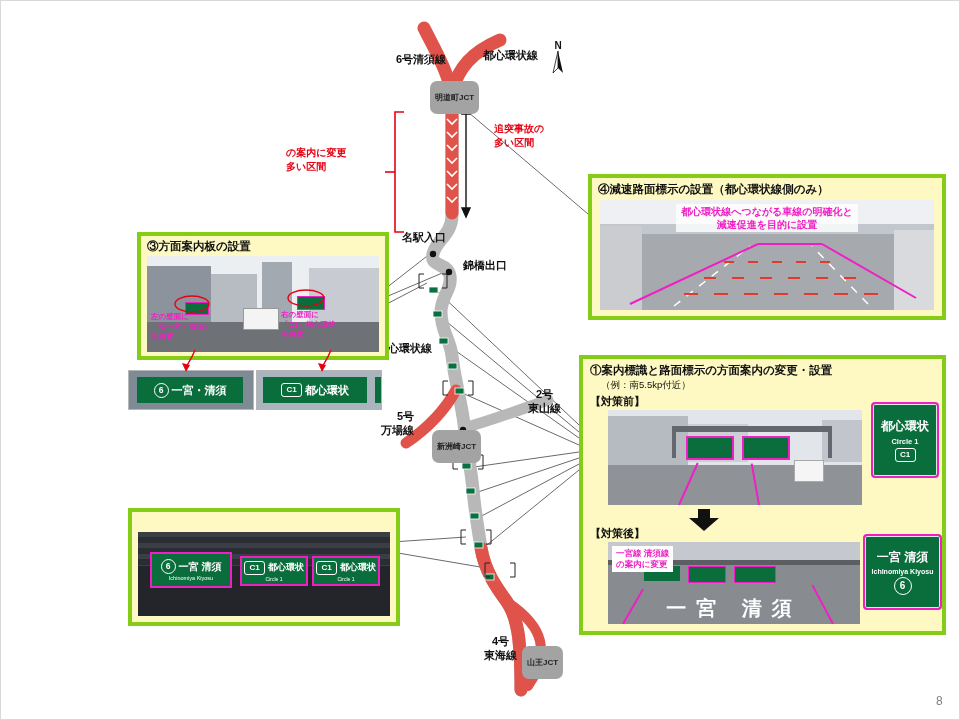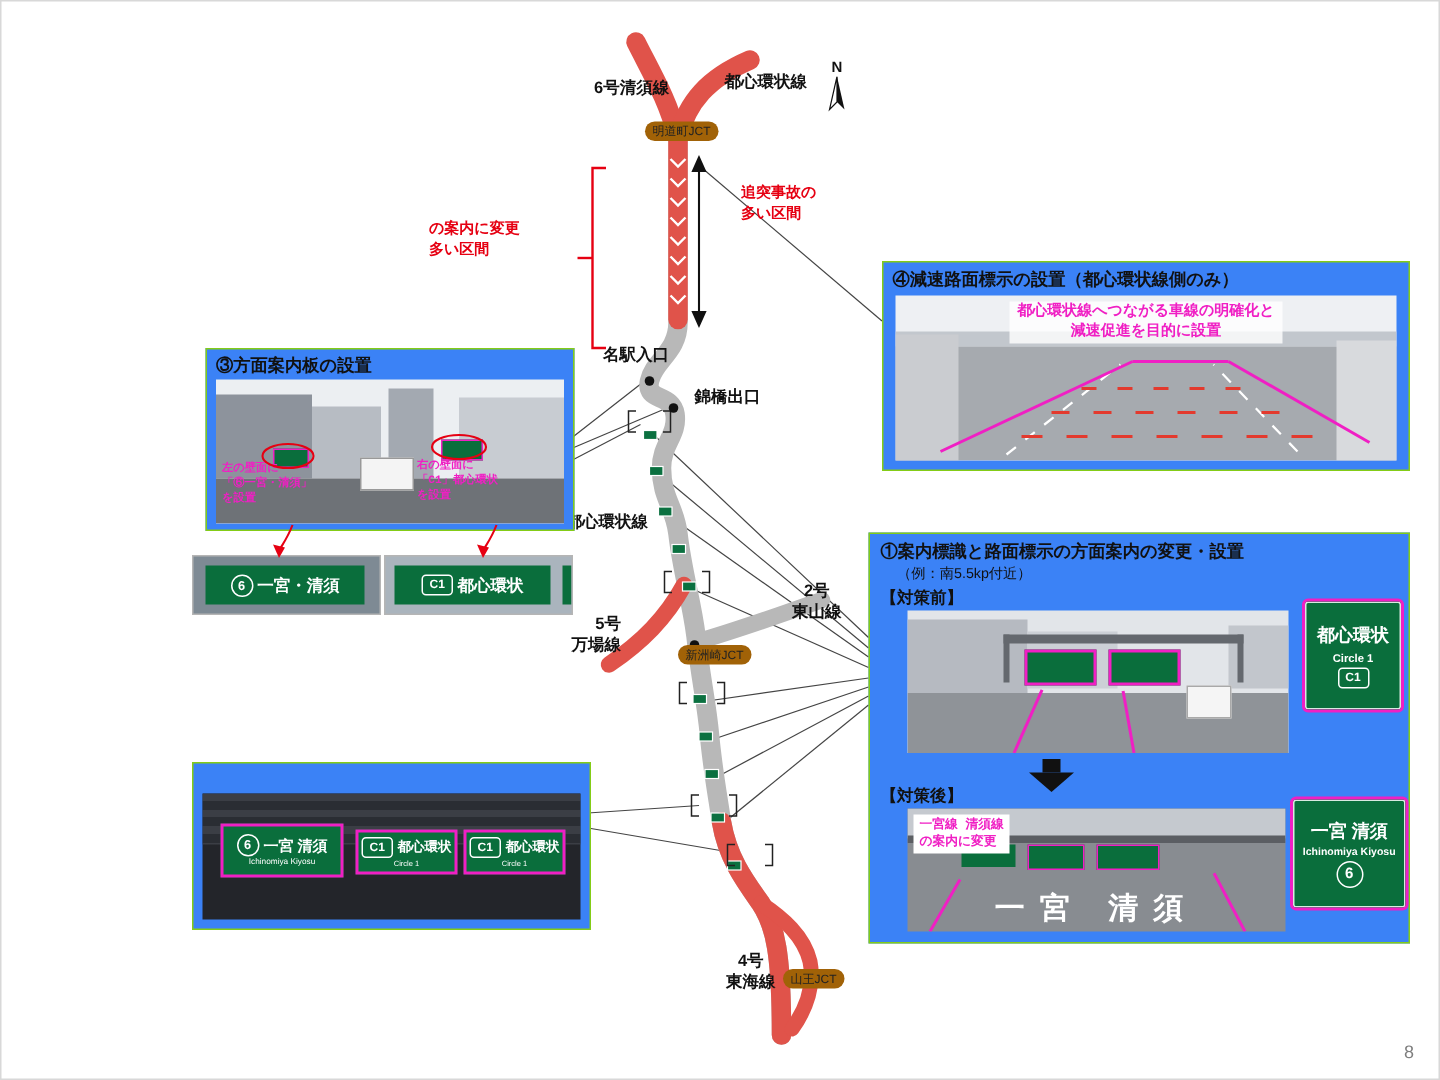--- a/index.html
+++ b/index.html
@@ -2,34 +2,34 @@
 <html><head>
 <meta charset="utf-8">
 <style>
   html,body{margin:0;padding:0;background:#fff;}
   .stage{position:relative;width:960px;height:720px;background:#fff;font-family:"Liberation Sans",sans-serif;overflow:hidden;box-shadow:inset 0 0 0 1px #d8d8d8;}
   .abs{position:absolute;}
   .maplayer,.overlay{position:absolute;left:0;top:0;pointer-events:none;}
   .maplayer{z-index:1;}
   .overlay{z-index:9;}
   .maplabel{position:absolute;z-index:3;font-size:11px;font-weight:bold;color:#111;white-space:pre-line;line-height:1.25;}
-  .bubble{position:absolute;z-index:3;font-size:8px;color:#222;background:#a16207;border-radius:7px;padding:1px 5px;white-space:nowrap;}
+  .bubble{position:absolute;z-index:3;font-size:8px;color:#222;background:#a3a3a3;border-radius:7px;padding:11px 5px;white-space:nowrap;font-weight:bold;}
   .rednote{position:absolute;z-index:3;font-size:10px;font-weight:bold;color:#e60012;white-space:pre-line;line-height:1.4;}
-  .panel{position:absolute;z-index:5;border:1px solid #84cc16;background:#3b82f6;}
+  .panel{position:absolute;z-index:5;border:4px solid #84cc16;background:#fef9c3;}
   .ptitle{position:absolute;font-size:11.5px;font-weight:bold;color:#111;white-space:nowrap;}
   .psub{position:absolute;font-size:9.5px;color:#111;white-space:nowrap;}
   .blabel{position:absolute;font-size:11px;font-weight:bold;color:#111;white-space:nowrap;}
   .photo{position:absolute;overflow:hidden;background:#9aa0a6;}
   .crop{position:absolute;z-index:5;overflow:hidden;border:1px solid #b5b5b5;}
   .gsign{background:#0a6e3c;color:#fff;display:flex;align-items:center;justify-content:center;gap:3px;font-weight:bold;}
   .gcol{flex-direction:column;gap:1px;}
   .msign{border:2px solid #f01fc4;}
   .badge-c{display:inline-flex;align-items:center;justify-content:center;width:13px;height:13px;border:1.5px solid #fff;border-radius:50%;font-size:8.5px;font-weight:bold;color:#fff;flex:none;line-height:1;}
   .badge-r{display:inline-flex;align-items:center;justify-content:center;min-width:15px;height:12px;border:1.5px solid #fff;border-radius:3px;font-size:8px;font-weight:bold;color:#fff;padding:0 2px;flex:none;line-height:1;}
-  .mnote{position:absolute;color:#f01fc4;font-weight:bold;white-space:pre-line;line-height:1.3;font-family:Liberation Mono, monospace;}
+  .mnote{position:absolute;color:#f01fc4;font-weight:bold;white-space:pre-line;line-height:1.3;}
   .bigsign{position:absolute;background:#0a6e3c;border:2px solid #f01fc4;border-radius:4px;display:flex;flex-direction:column;align-items:center;justify-content:center;gap:2px;color:#fff;font-weight:bold;box-shadow:inset 0 0 0 1px rgba(255,255,255,.85);}
   .lane{position:absolute;width:2px;background:#f01fc4;transform-origin:bottom center;}
   .pagenum{position:absolute;z-index:3;left:936px;top:694px;font-size:12px;color:#7f7f7f;}
   .row{display:flex;align-items:center;gap:3px;}
 </style>
 </head>
 <body>
 
 <div class="stage">
 
@@ -134,21 +134,21 @@
 多い区間</div>
   <div class="rednote" style="left:286px;top:146px;">の案内に変更
 多い区間</div>
   <div class="maplabel" style="left:402px;top:231px;">名駅入口</div>
   <div class="maplabel" style="left:463px;top:259px;">錦橋出口</div>
   <div class="maplabel" style="left:377px;top:342px;">都心環状線</div>
   <div class="maplabel" style="left:528px;top:388px;text-align:center;">2号
 東山線</div>
   <div class="maplabel" style="left:381px;top:410px;text-align:right;">5号
 万場線</div>
-  <div class="bubble" style="left:452px;top:430px;">新洲崎JCT</div>
+  <div class="bubble" style="left:432px;top:430px;">新洲崎JCT</div>
   <div class="maplabel" style="left:484px;top:635px;text-align:center;">4号
 東海線</div>
   <div class="bubble" style="left:522px;top:646px;">山王JCT</div>
 
   <div class="panel" style="left:137px;top:232px;width:244px;height:120px;">
     <div class="ptitle" style="left:6px;top:3px;">③方面案内板の設置</div>
     <div class="photo" style="left:6px;top:20px;width:232px;height:96px;background:#eceff2;">
       <div class="abs" style="left:0;top:10px;width:64px;height:56px;background:#8d939c;"></div>
       <div class="abs" style="left:64px;top:18px;width:46px;height:48px;background:#b7bcc3;"></div>
       <div class="abs" style="left:115px;top:6px;width:30px;height:60px;background:#a3a9b1;"></div>

